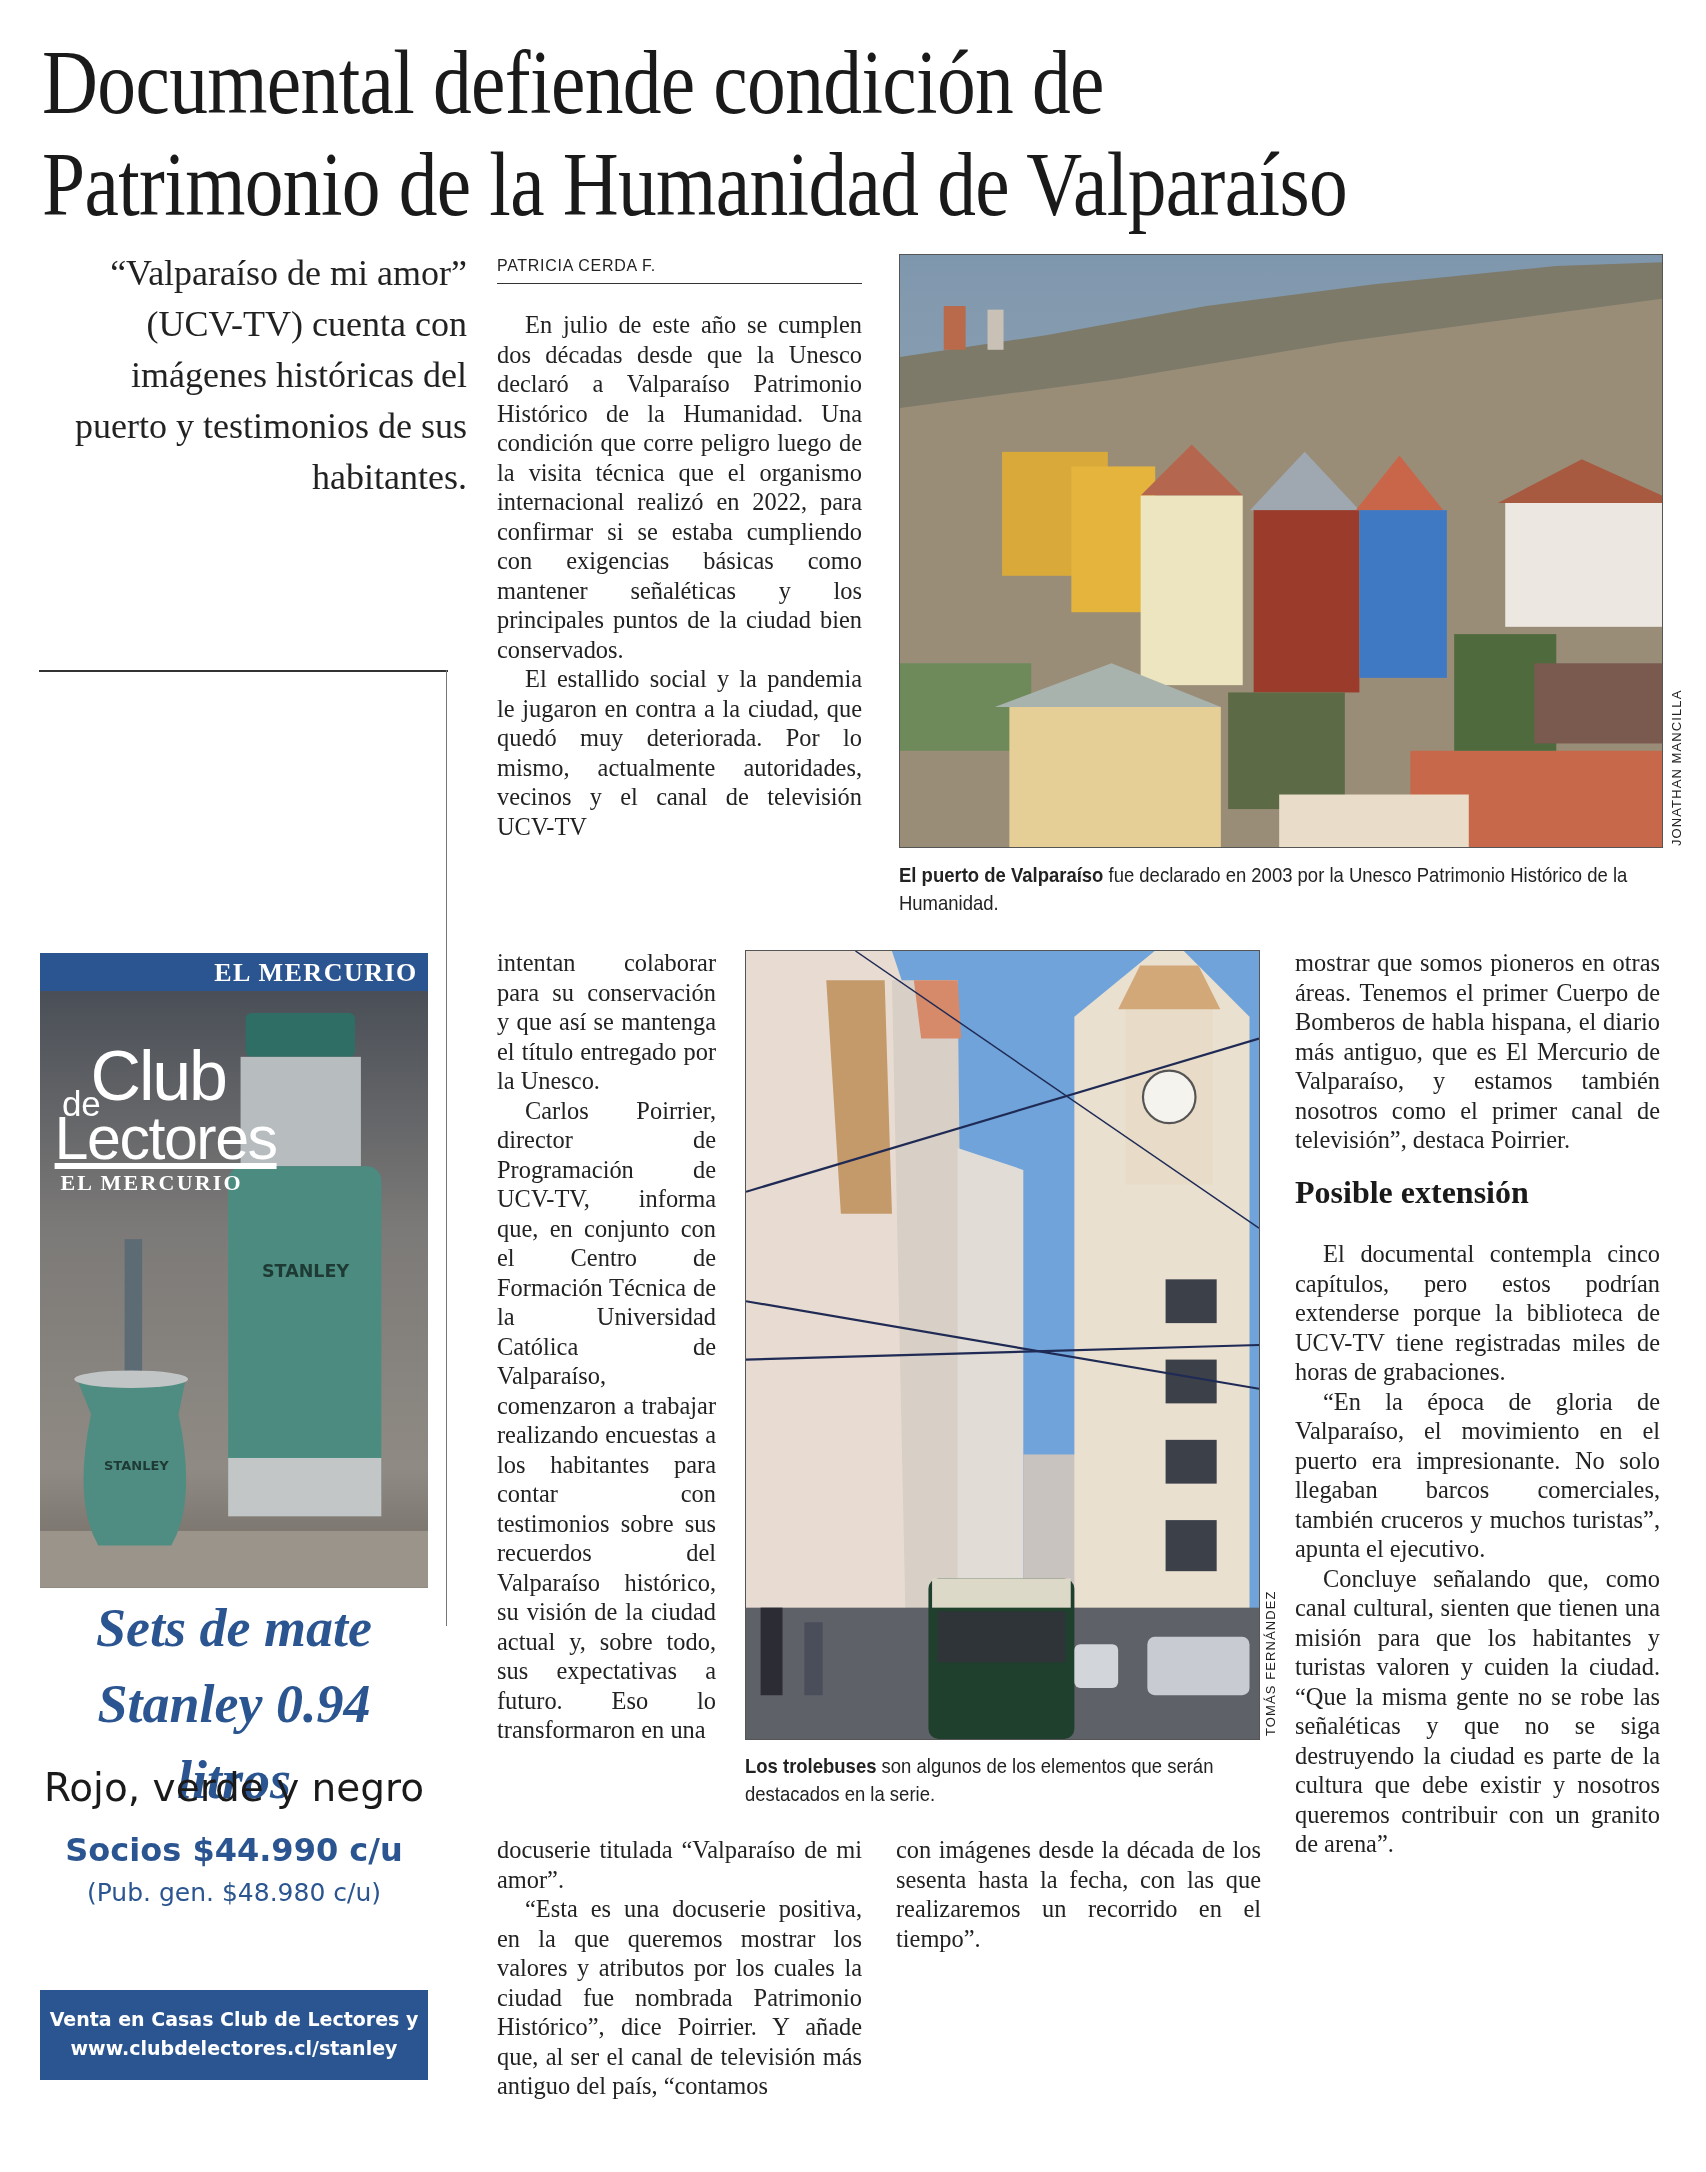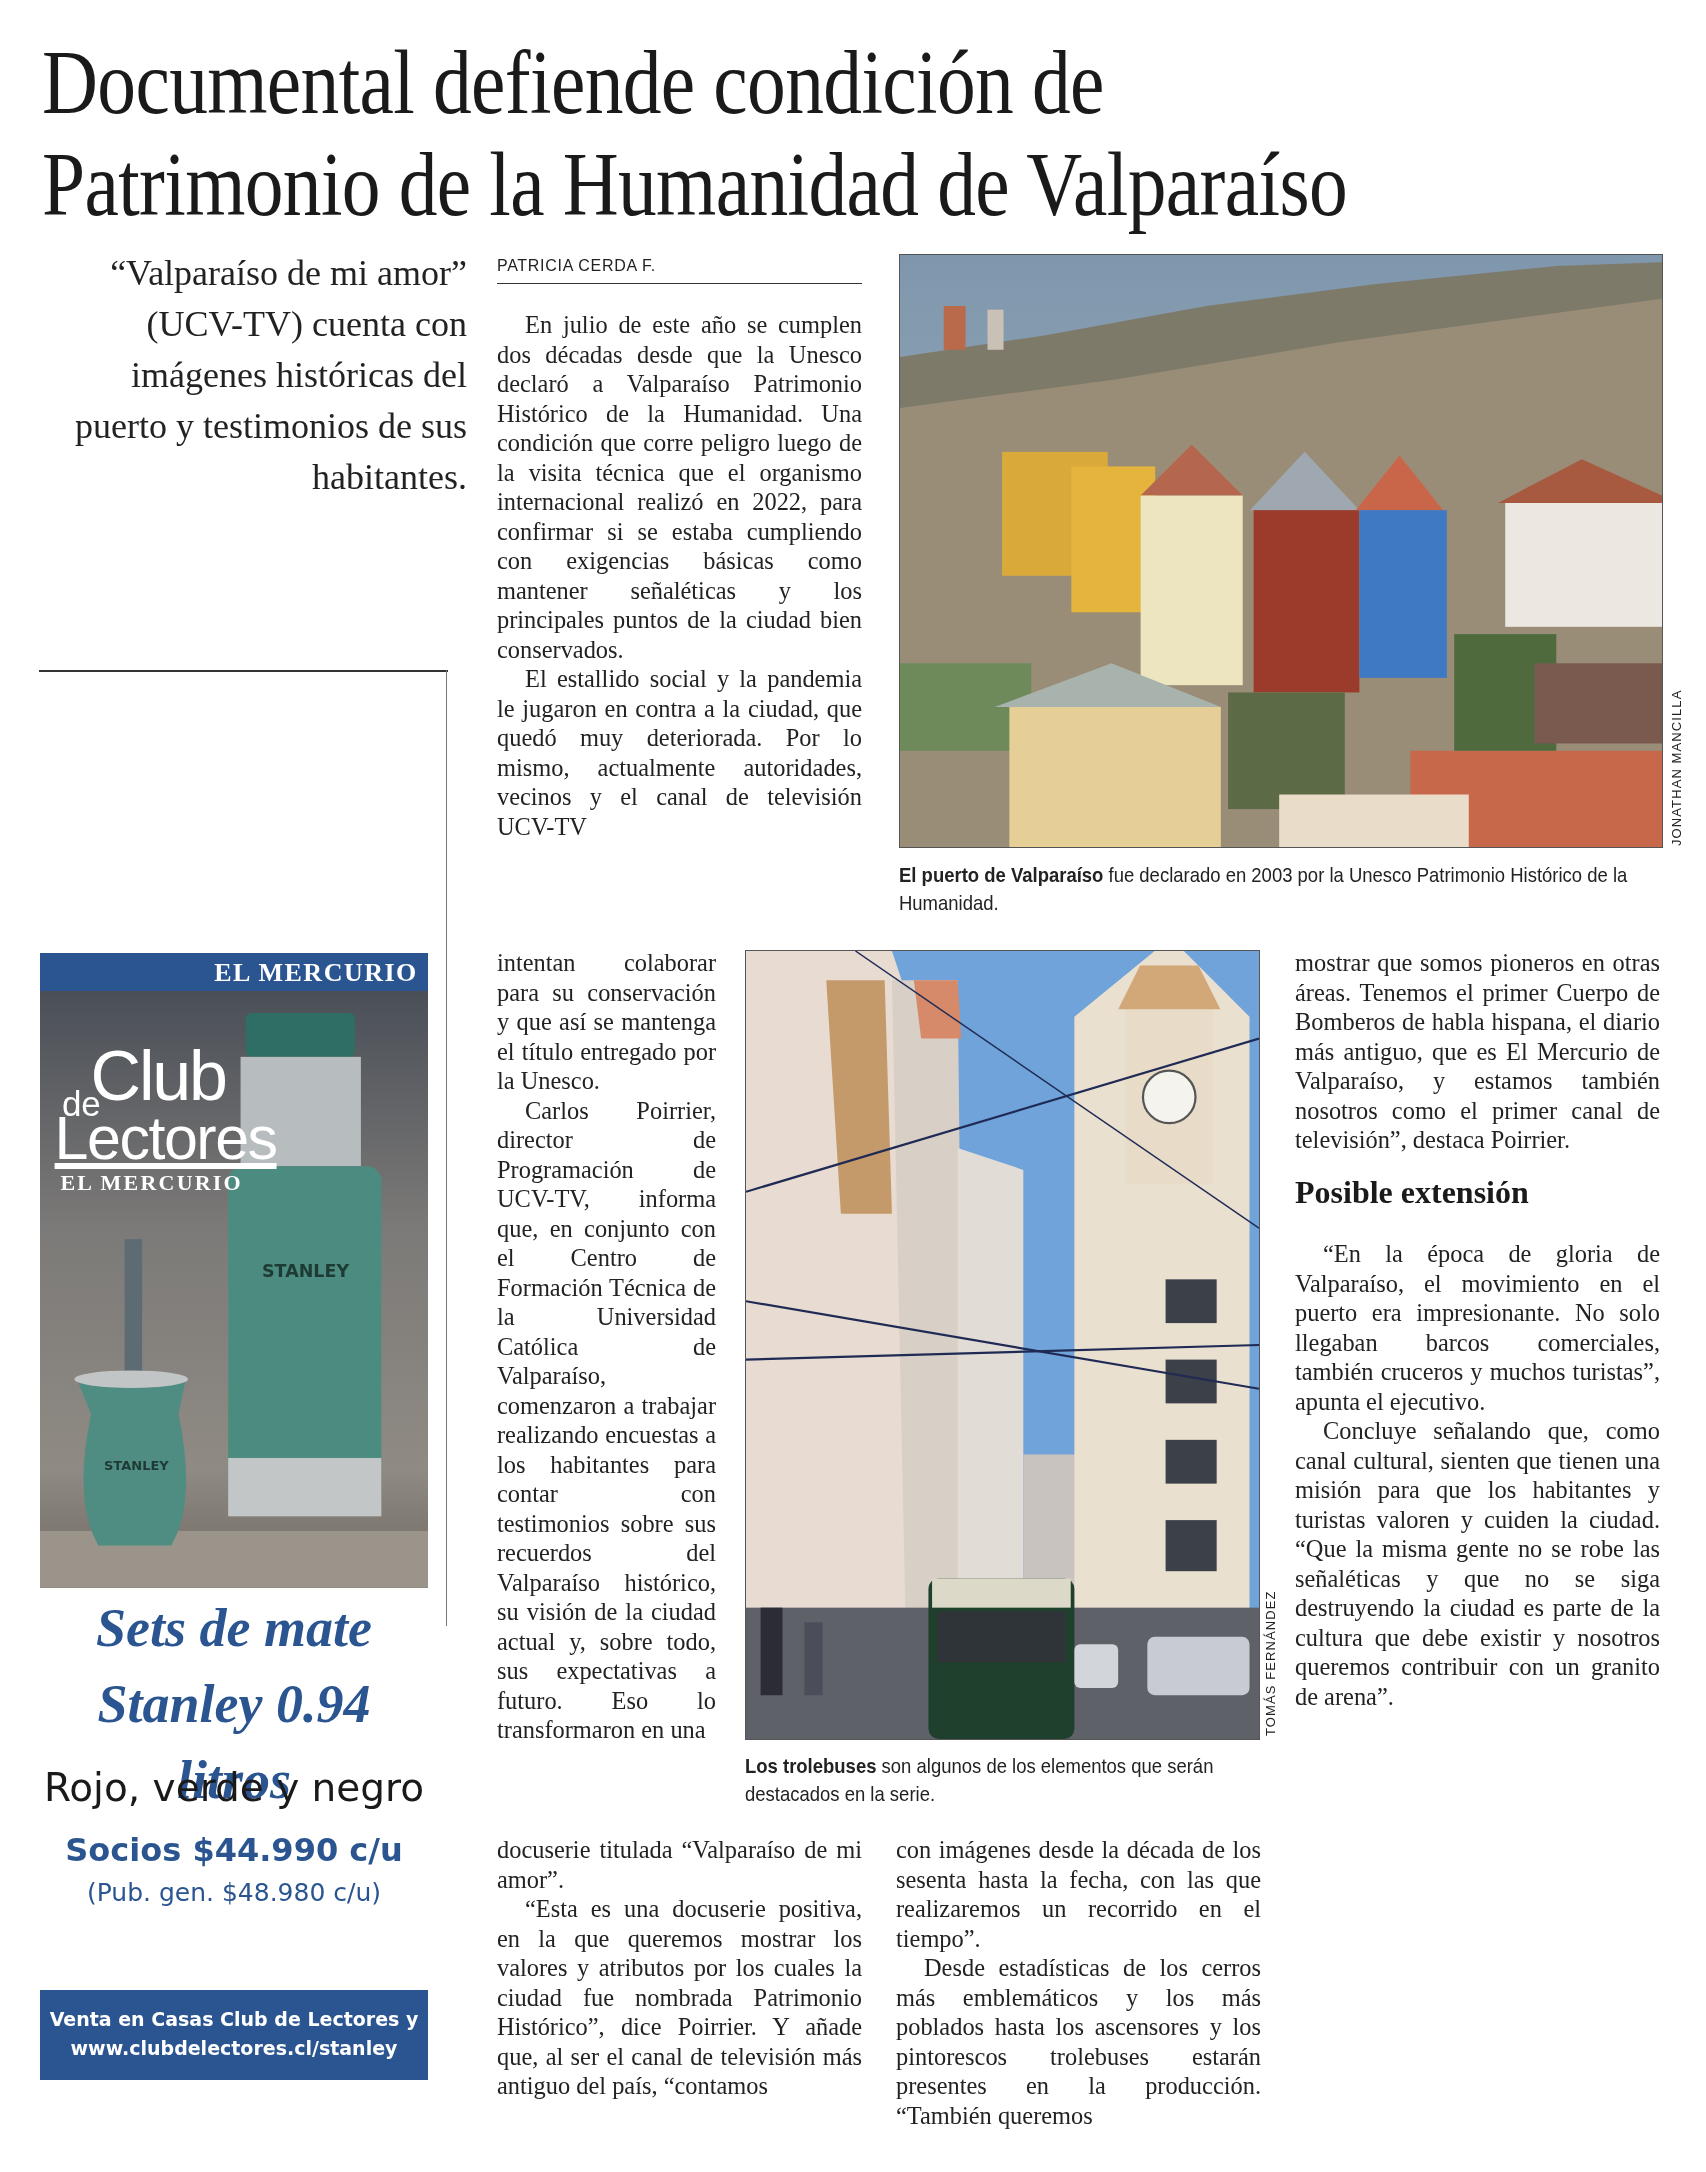--- a/index.html
+++ b/index.html
@@ -76,26 +76,26 @@
   <p>Carlos Poirrier, director de Programación de UCV-TV, informa que, en conjunto con el Centro de Formación Técnica de la Universidad Católica de Valparaíso, comenzaron a trabajar realizando encuestas a los habitantes para contar con testimonios sobre sus recuerdos del Valparaíso histórico, su visión de la ciudad actual y, sobre todo, sus expectativas a futuro. Eso lo transformaron en una</p>
 </div>
 
 <div class="abs body col1-bottom">
   <p class="noindent">docuserie titulada “Valparaíso de mi amor”.</p>
   <p>“Esta es una docuserie positiva, en la que queremos mostrar los valores y atributos por los cuales la ciudad fue nombrada Patrimonio Histórico”, dice Poirrier. Y añade que, al ser el canal de televisión más antiguo del país, “contamos</p>
 </div>
 
 <div class="abs body col2-bottom">
   <p class="noindent">con imágenes desde la década de los sesenta hasta la fecha, con las que realizaremos un recorrido en el tiempo”.</p>
-  <p>Desde estadísticas de los cerros más emblemáticos y los más poblados hasta los ascensores y los pintorescos trolebuses estarán presentes en la producción. “También queremos</p>
 </div>
 
 <div class="abs body col3">
   <p class="noindent">mostrar que somos pioneros en otras áreas. Tenemos el primer Cuerpo de Bomberos de habla hispana, el diario más antiguo, que es El Mercurio de Valparaíso, y estamos también nosotros como el primer canal de televisión”, destaca Poirrier.</p>
   <div class="subhead">Posible extensión</div>
+  <p>El documental contempla cinco capítulos, pero estos podrían extenderse porque la biblioteca de UCV-TV tiene registradas miles de horas de grabaciones.</p>
   <p>“En la época de gloria de Valparaíso, el movimiento en el puerto era impresionante. No solo llegaban barcos comerciales, también cruceros y muchos turistas”, apunta el ejecutivo.</p>
   <p>Concluye señalando que, como canal cultural, sienten que tienen una misión para que los habitantes y turistas valoren y cuiden la ciudad. “Que la misma gente no se robe las señaléticas y que no se siga destruyendo la ciudad es parte de la cultura que debe existir y nosotros queremos contribuir con un granito de arena”.</p>
 </div>
 
 <div class="abs photo1">
   <svg width="762" height="592" viewBox="0 0 1045 812" preserveAspectRatio="none">
     <defs>
       <linearGradient id="sky1" x1="0" y1="0" x2="0" y2="1">
         <stop offset="0" stop-color="#7f97ad"></stop>
           <stop offset="1" stop-color="#a7b4bd"></stop>

